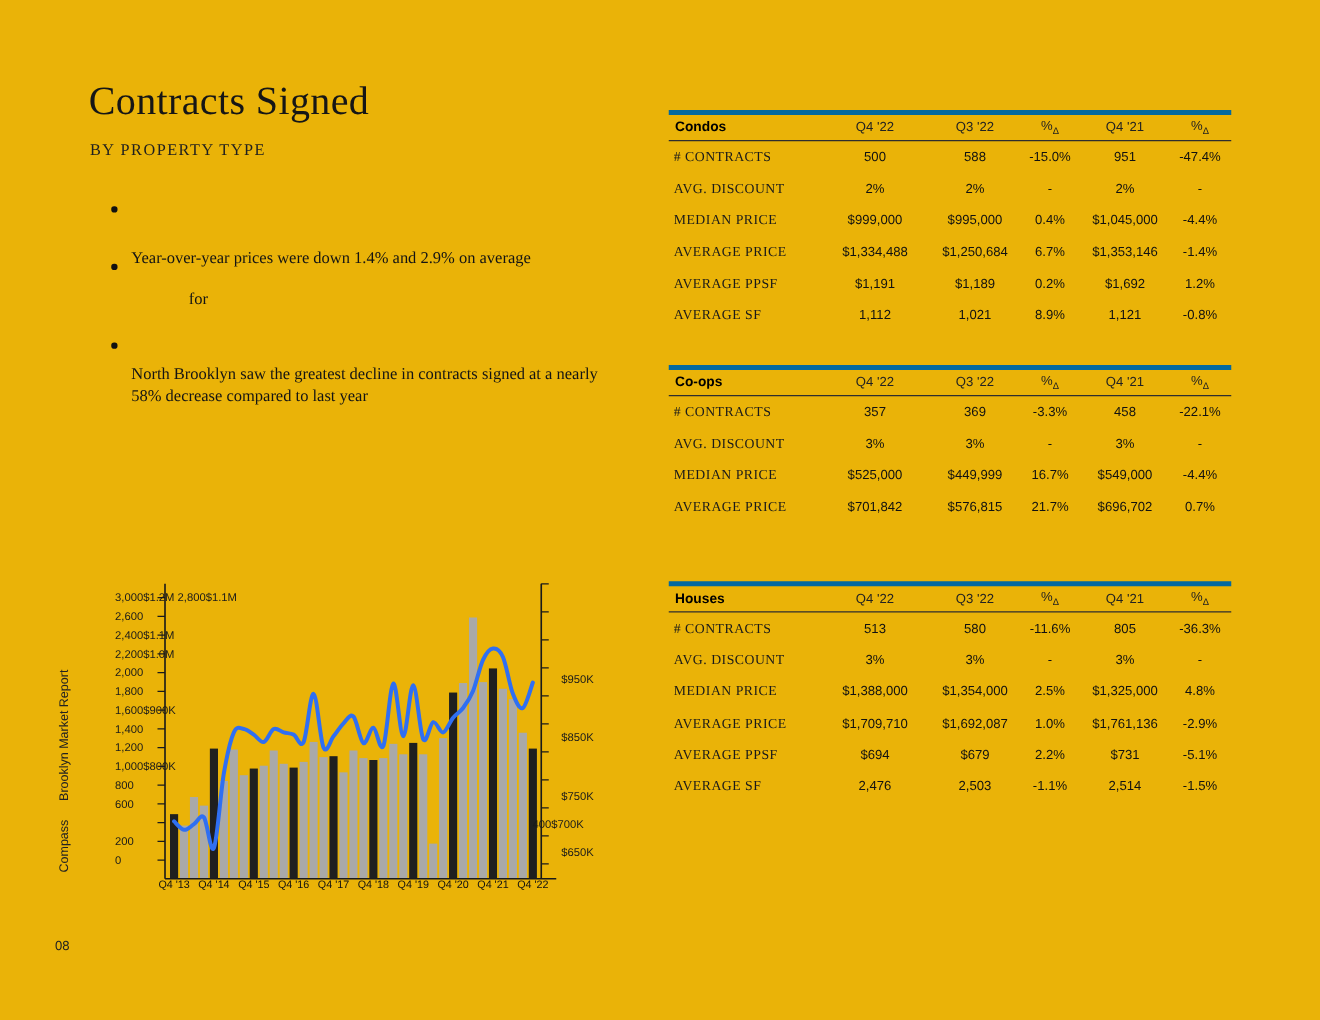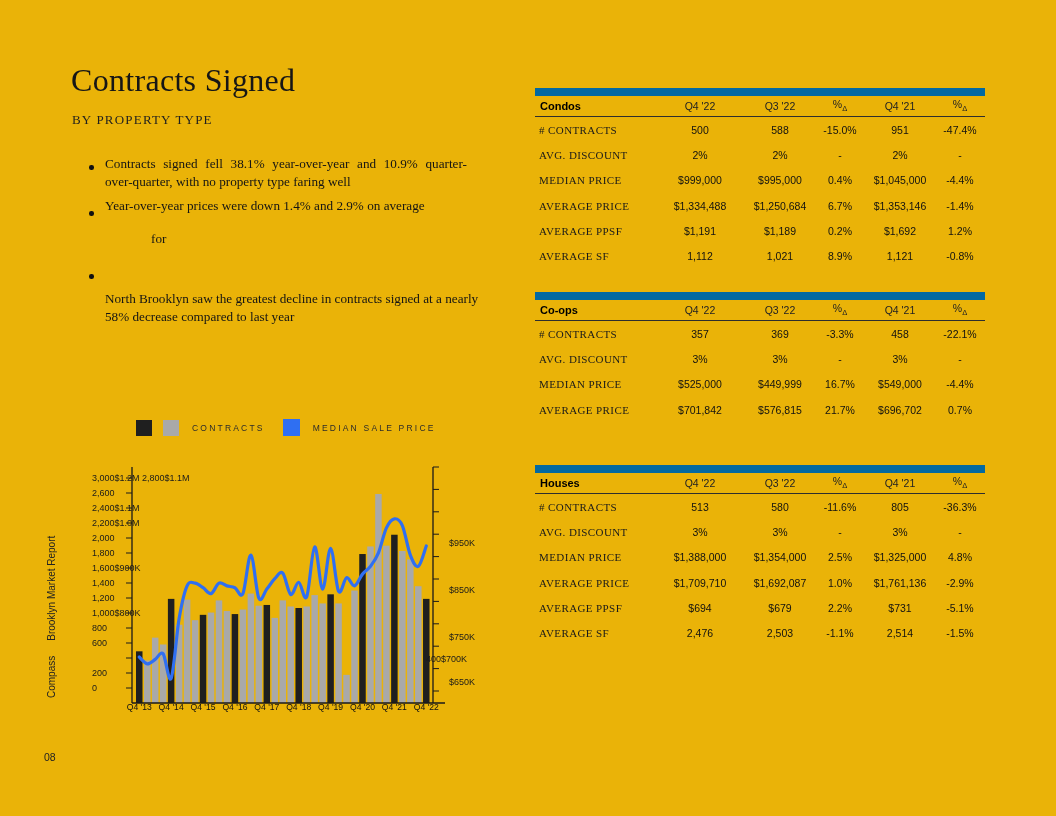--- a/index.html
+++ b/index.html
@@ -36,51 +36,43 @@
   
   .sidebar{position:absolute;left:46px;top:698px;width:178px;transform:rotate(-90deg);
            transform-origin:0 0;font-size:10px;color:#222;white-space:nowrap;}
   .sidebar .sb-title{margin-left:15px;}
   .pagenum{position:absolute;left:44px;top:751px;font-size:10.5px;color:#222;}
 
   
   .dtable{position:absolute;left:535px;width:450px;}
   .t0{top:88px;} .t1{top:292px;} .t2{top:465px;}
   .thead{display:grid;grid-template-columns:120px 90px 70px 50px 70px 50px;align-items:center;
-         height:20px;border-top:8px solid #0369a1;border-bottom:1.5px solid #2e2e2e;}
+         height:20px;border-top:4px solid #0369a1;border-bottom:1.5px solid #2e2e2e;}
   .tname{font-weight:bold;font-size:11px;color:#000;padding-left:5px;}
   .thcell{text-align:center;font-size:10.5px;color:#222;}
   .trow{display:grid;grid-template-columns:120px 90px 70px 50px 70px 50px;align-items:center;height:25.3px;}
   .tlabel{font-family:"Liberation Serif",serif;font-size:11px;letter-spacing:0.4px;color:#1a1a1a;padding-left:4px;white-space:nowrap;}
   .tval{text-align:center;font-size:10.5px;color:#111;}
   sub.delta{font-size:7.5px;}
 </style>
 </head>
 <body>
 
 <div class="page">
 
   <h1 class="title">Contracts Signed</h1>
   <div class="subtitle">BY PROPERTY TYPE</div>
 
   <span class="dot d1"></span>
   <span class="dot d2"></span>
   <span class="dot d3"></span>
-  <div class="para p1">Contracts signed fell 38.1% year-over-year and 10.9% quarter- over-quarter, with no property type faring well</div>
   <div class="para p2">Year-over-year prices were down 1.4% and 2.9% on average</div>
   <div class="para p3">for</div>
   <div class="para p5">North Brooklyn saw the greatest decline in contracts signed at a nearly 58% decrease compared to last year</div>
 
-  <div class="legend">
-    <span class="sw sw-black" style="background: rgb(31, 31, 31);"></span>
-    <span class="sw sw-gray" style="background: rgb(169, 169, 169);"></span>
-    <span class="leg-label first">CONTRACTS</span>
-    <span class="sw sw-blue" style="background: rgb(47, 111, 242);"></span>
-    <span class="leg-label">MEDIAN SALE PRICE</span>
-  </div>
 
   <svg id="chart" width="470" height="285">
       <rect x="76" y="199.32" width="6.5" height="51.68000000000001" fill="#1f1f1f"></rect>
       <rect x="83.97297297297297" y="208.44" width="6.5" height="42.56" fill="#a9a9a9"></rect>
       <rect x="91.94594594594595" y="185.64" width="6.5" height="65.36000000000001" fill="#a9a9a9"></rect>
       <rect x="99.91891891891892" y="192.48000000000002" width="6.5" height="58.51999999999998" fill="#a9a9a9"></rect>
       <rect x="107.89189189189189" y="146.88" width="6.5" height="104.12" fill="#1f1f1f"></rect>
       <rect x="115.86486486486487" y="172.72" width="6.5" height="78.28" fill="#a9a9a9"></rect>
       <rect x="123.83783783783784" y="147.64" width="6.5" height="103.36000000000001" fill="#a9a9a9"></rect>
       <rect x="131.8108108108108" y="168.16" width="6.5" height="82.84" fill="#a9a9a9"></rect>

